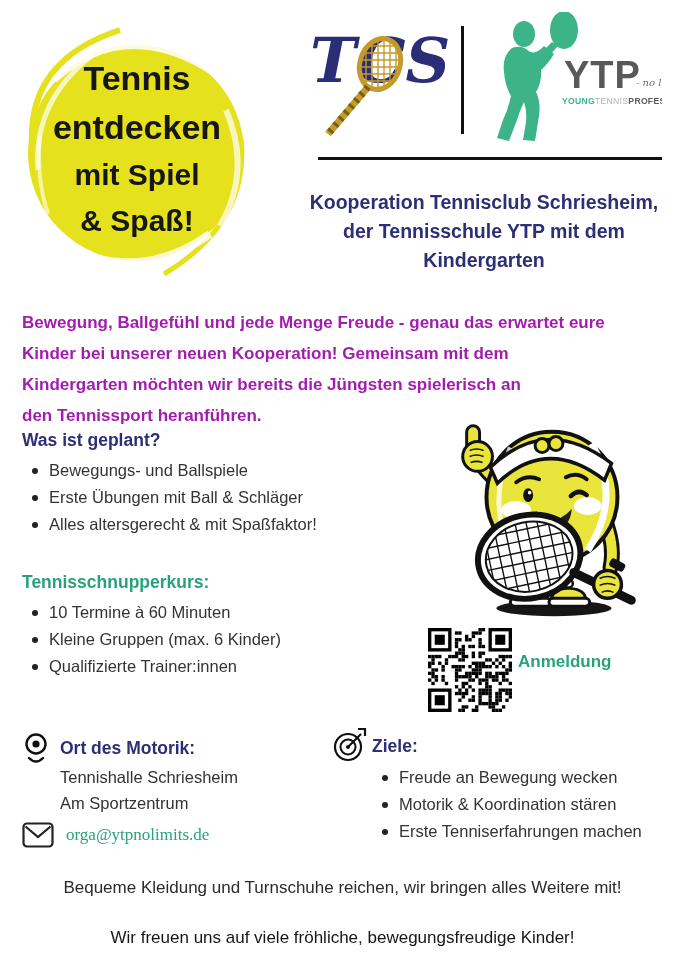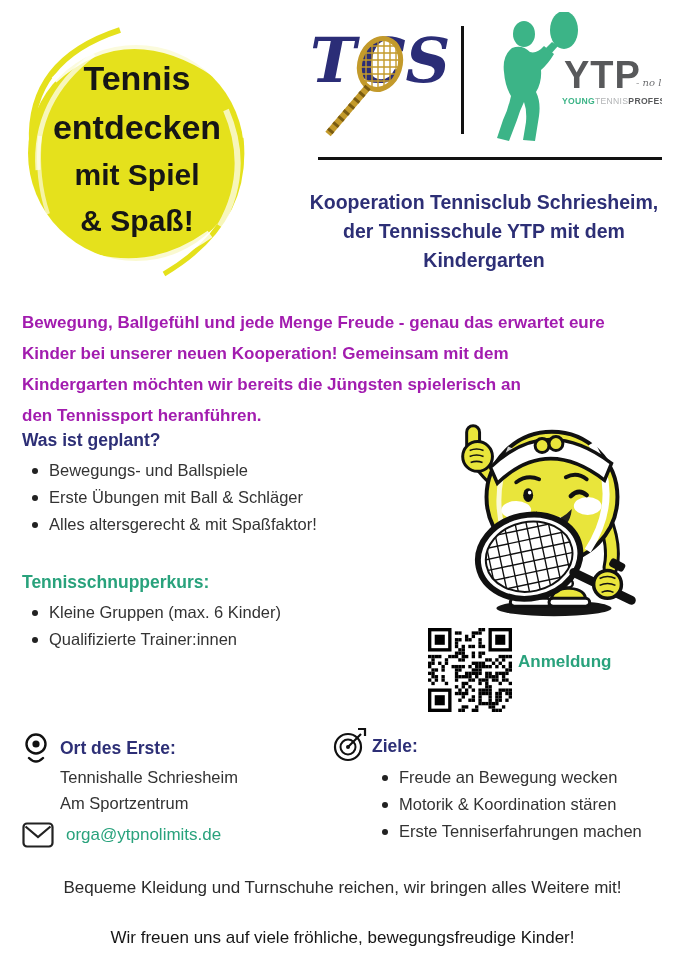--- a/index.html
+++ b/index.html
@@ -42,21 +42,21 @@
   .mascot{left:425px;top:405px;width:248px;height:215px;}
 
   .qr{left:428px;top:628px;width:84px;height:84px;}
   .qr-label{left:518px;top:652px;font-size:17px;font-weight:bold;color:#29a27c;}
 
   
   .loc-icon{left:24px;top:732px;width:24px;height:34px;}
   .loc-title{left:60px;top:738px;}
   .loc-lines{left:60px;top:764px;font-size:16.5px;line-height:26px;color:#333;}
   .mail-icon{left:22px;top:822px;width:32px;height:26px;}
-  .email{left:66px;top:825px;font-size:17px;color:#29a27c;}
+  .email{left:66px;top:825px;font-size:17px;color:#29a27c;font-family:Liberation Serif, serif;}
 
   .goal-icon{left:332px;top:727px;width:36px;height:36px;}
   .goal-title{left:372px;top:736px;}
   .goals-list{left:372px;top:758px;width:300px;}
 
   .footer1{left:0;top:878px;width:685px;text-align:center;font-size:17px;color:#2b2b2b;}
   .footer2{left:0;top:928px;width:685px;text-align:center;font-size:17px;font-weight:normal;color:#161616;}
 </style>
 </head>
 <body>
@@ -201,20 +201,21 @@
       <path d="M150,168 L208,196" stroke="#111" stroke-width="9" stroke-linecap="round"></path>
       <rect x="186" y="156" width="16" height="9" rx="3" fill="#111" transform="rotate(28 194 160)"></rect>
       <circle cx="184" cy="180" r="14" fill="#e9e53b" stroke="#111" stroke-width="3.5"></circle>
       <path d="M176,174 q8,-4 16,0 M176,181 q8,-4 16,0 M178,188 q6,-3 12,0" stroke="#111" stroke-width="1.6" fill="none"></path>
     </svg>
   </div>
 
   <div class="abs course">
     <div class="section-title green">Tennisschnupperkurs:</div>
     <ul class="bullets">
+      <li>10 Termine à 60 Minuten</li>
       <li>Kleine Gruppen (max. 6 Kinder)</li>
       <li>Qualifizierte Trainer:innen</li>
     </ul>
   </div>
 
   <svg class="abs qr" id="qr-svg" width="84" height="84" viewBox="0 0 84 84">
       <rect width="84" height="84" fill="#fff"></rect>
       <g fill="#000">
         <rect x="50.40" y="0.00" width="3.36" height="3.36"></rect>
         <rect x="53.76" y="0.00" width="3.36" height="3.36"></rect>
@@ -427,21 +428,21 @@
       <rect x="3.36" y="63.839999999999996" width="16.8" height="16.8" fill="#fff"></rect>
       <rect x="6.72" y="67.2" width="10.08" height="10.08" fill="#000"></rect>
     </svg>
   <div class="abs qr-label">Anmeldung</div>
 
   <svg class="abs loc-icon" width="24" height="34" viewBox="0 0 24 34">
     <circle cx="12" cy="12" r="9.5" fill="none" stroke="#111" stroke-width="2.4"></circle>
     <circle cx="12" cy="12" r="3.6" fill="#111"></circle>
     <path d="M5,26 Q12,33 19,26" fill="none" stroke="#111" stroke-width="2.4" stroke-linecap="round"></path>
   </svg>
-  <div class="abs loc-title section-title navy">Ort des Erste:</div>
+  <div class="abs loc-title section-title navy">Ort des Motorik:</div>
   <div class="abs loc-lines">
     <div>Tennishalle Schriesheim</div>
     <div>Am Sportzentrum</div>
   </div>
 
   <svg class="abs mail-icon" width="32" height="26" viewBox="0 0 32 26">
     <rect x="1.5" y="1.5" width="29" height="23" rx="3.5" fill="none" stroke="#222" stroke-width="2.2"></rect>
     <path d="M3.5,4.5 L16,15 L28.5,4.5" fill="none" stroke="#222" stroke-width="2.2"></path>
   </svg>
   <div class="abs email">orga@ytpnolimits.de</div>

